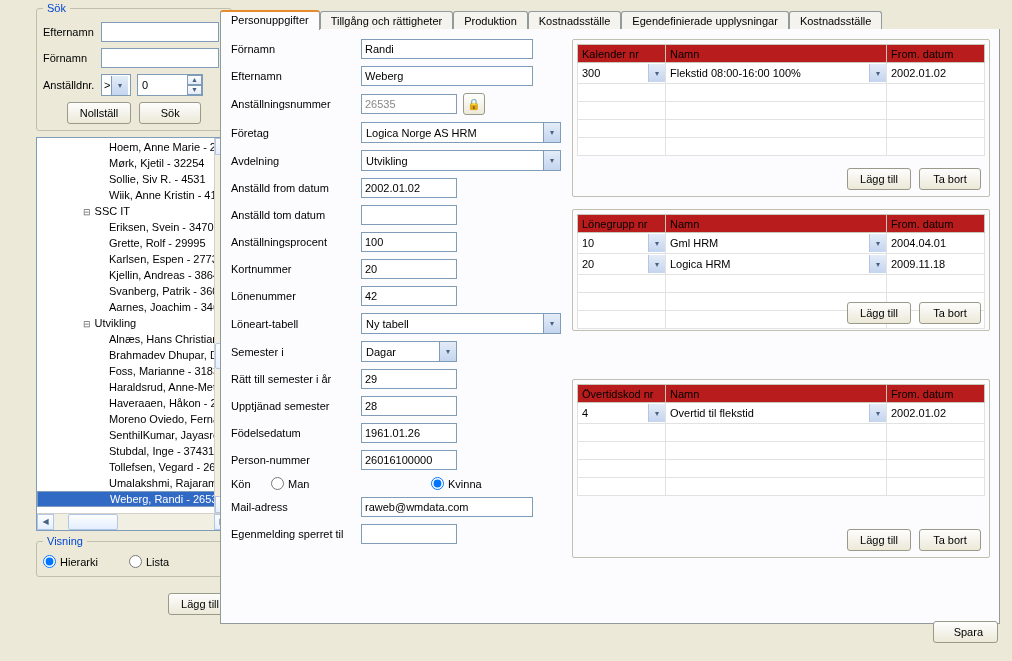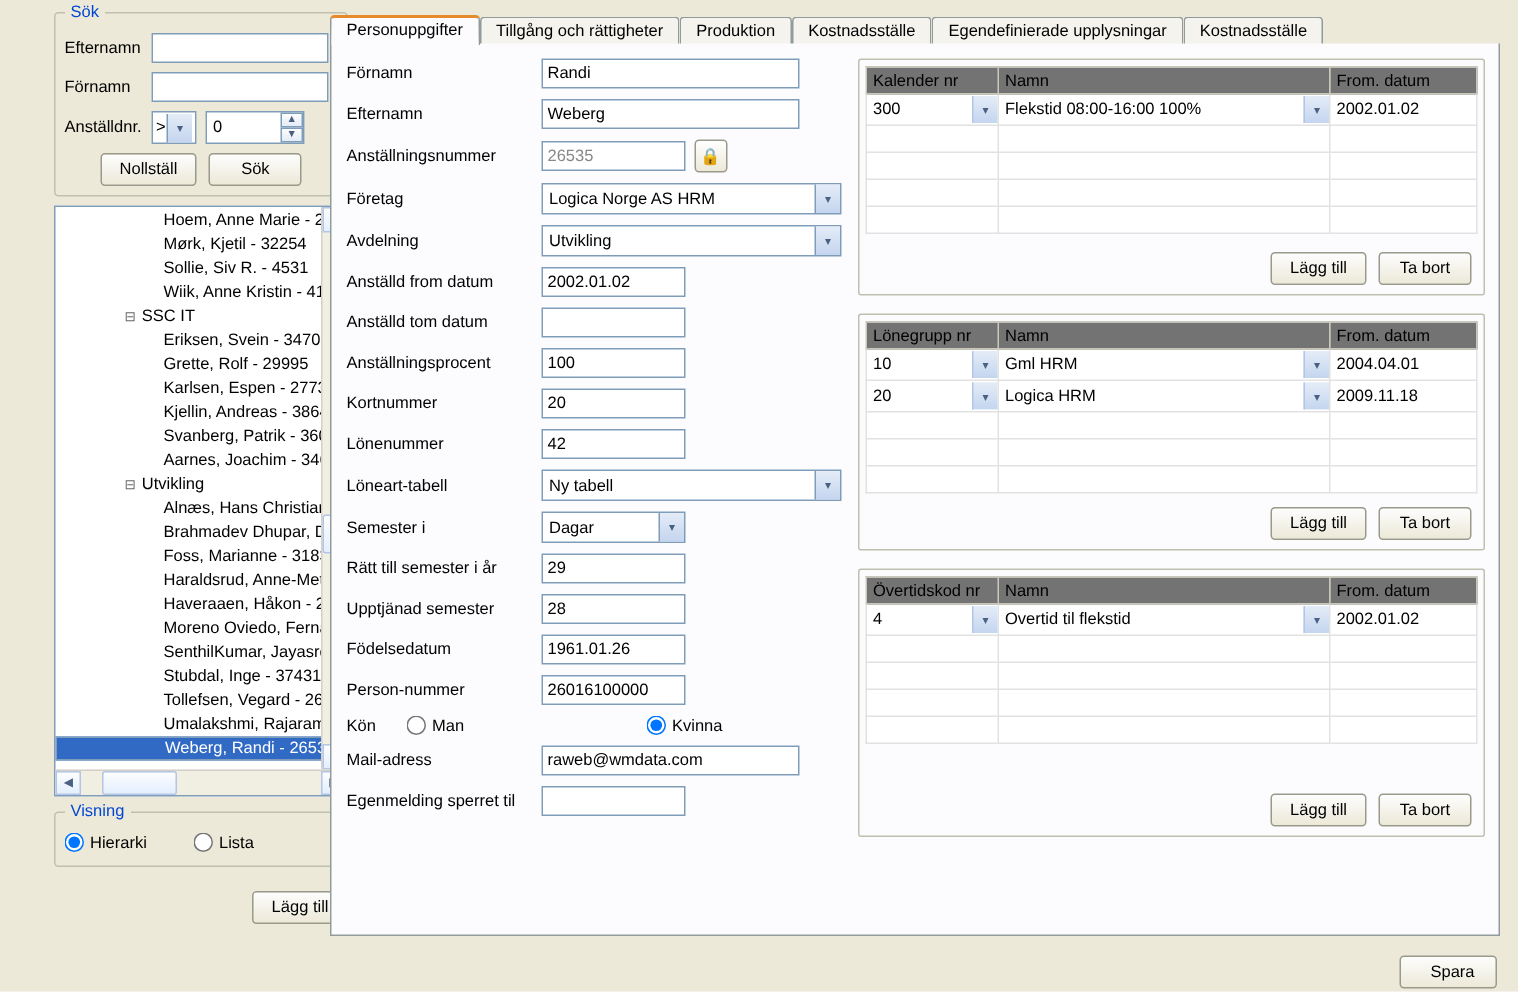--- a/index.html
+++ b/index.html
@@ -185,21 +185,21 @@
   
   .rbox {
     position:absolute;
     left:351px; width:418px;
     border:1px solid #C0C0B0;
     border-radius:2px;
     padding:4px 4px 32px 4px;
   }
   .rbox table { border-collapse:collapse; width:100%; background:#fff; border:1px solid #9A9A8B;}
   .rbox th {
-    background:#737373; border:1px solid #C9C7BA;
+    background:#b91c1c; border:1px solid #C9C7BA;
     text-align:left; font-weight:normal; padding:2px 4px; height:18px;
   }
   .rbox td { border:1px solid #E2E2E2; padding:0; height:20px;}
   .cell-combo { display:flex; align-items:center; height:20px;}
   .cell-combo span:first-child{ flex:1; padding:0 4px;}
   .cell-dd {
     width:17px;height:18px;
     background:linear-gradient(#e4ecf7,#c4d5ef);
     border-left:1px solid #b4c6e7;
     color:#4A6184; font-size:8px;
@@ -476,21 +476,21 @@
             <td></td>
           </tr>
     </tbody>
       </table>
     <div class="btnrow">
       <button class="btn">Lägg till</button>
       <button class="btn">Ta bort</button>
     </div>
   </div>
 
-  <div class="rbox" style="top:180px; height:158px;">
+  <div class="rbox" style="top:180px; height:122px;">
     <table>
       <colgroup>
           <col style="width:88px">
           <col>
           <col style="width:98px">
         </colgroup>
       <tbody>
           <tr>
             <th>Lönegrupp nr</th>
           <th>Namn</th>
@@ -620,13 +620,13 @@
     </tbody>
       </table>
     <div class="btnrow">
       <button class="btn">Lägg till</button>
       <button class="btn">Ta bort</button>
     </div>
   </div>
 
 </div>
 
-<button class="big-btn" style="position:absolute; right:14px; bottom:2px;padding-left:20px;">Spara</button>
+<button class="big-btn" style="position:absolute; right:14px; bottom:18px;padding-left:20px;">Spara</button>
 
 </body></html>

